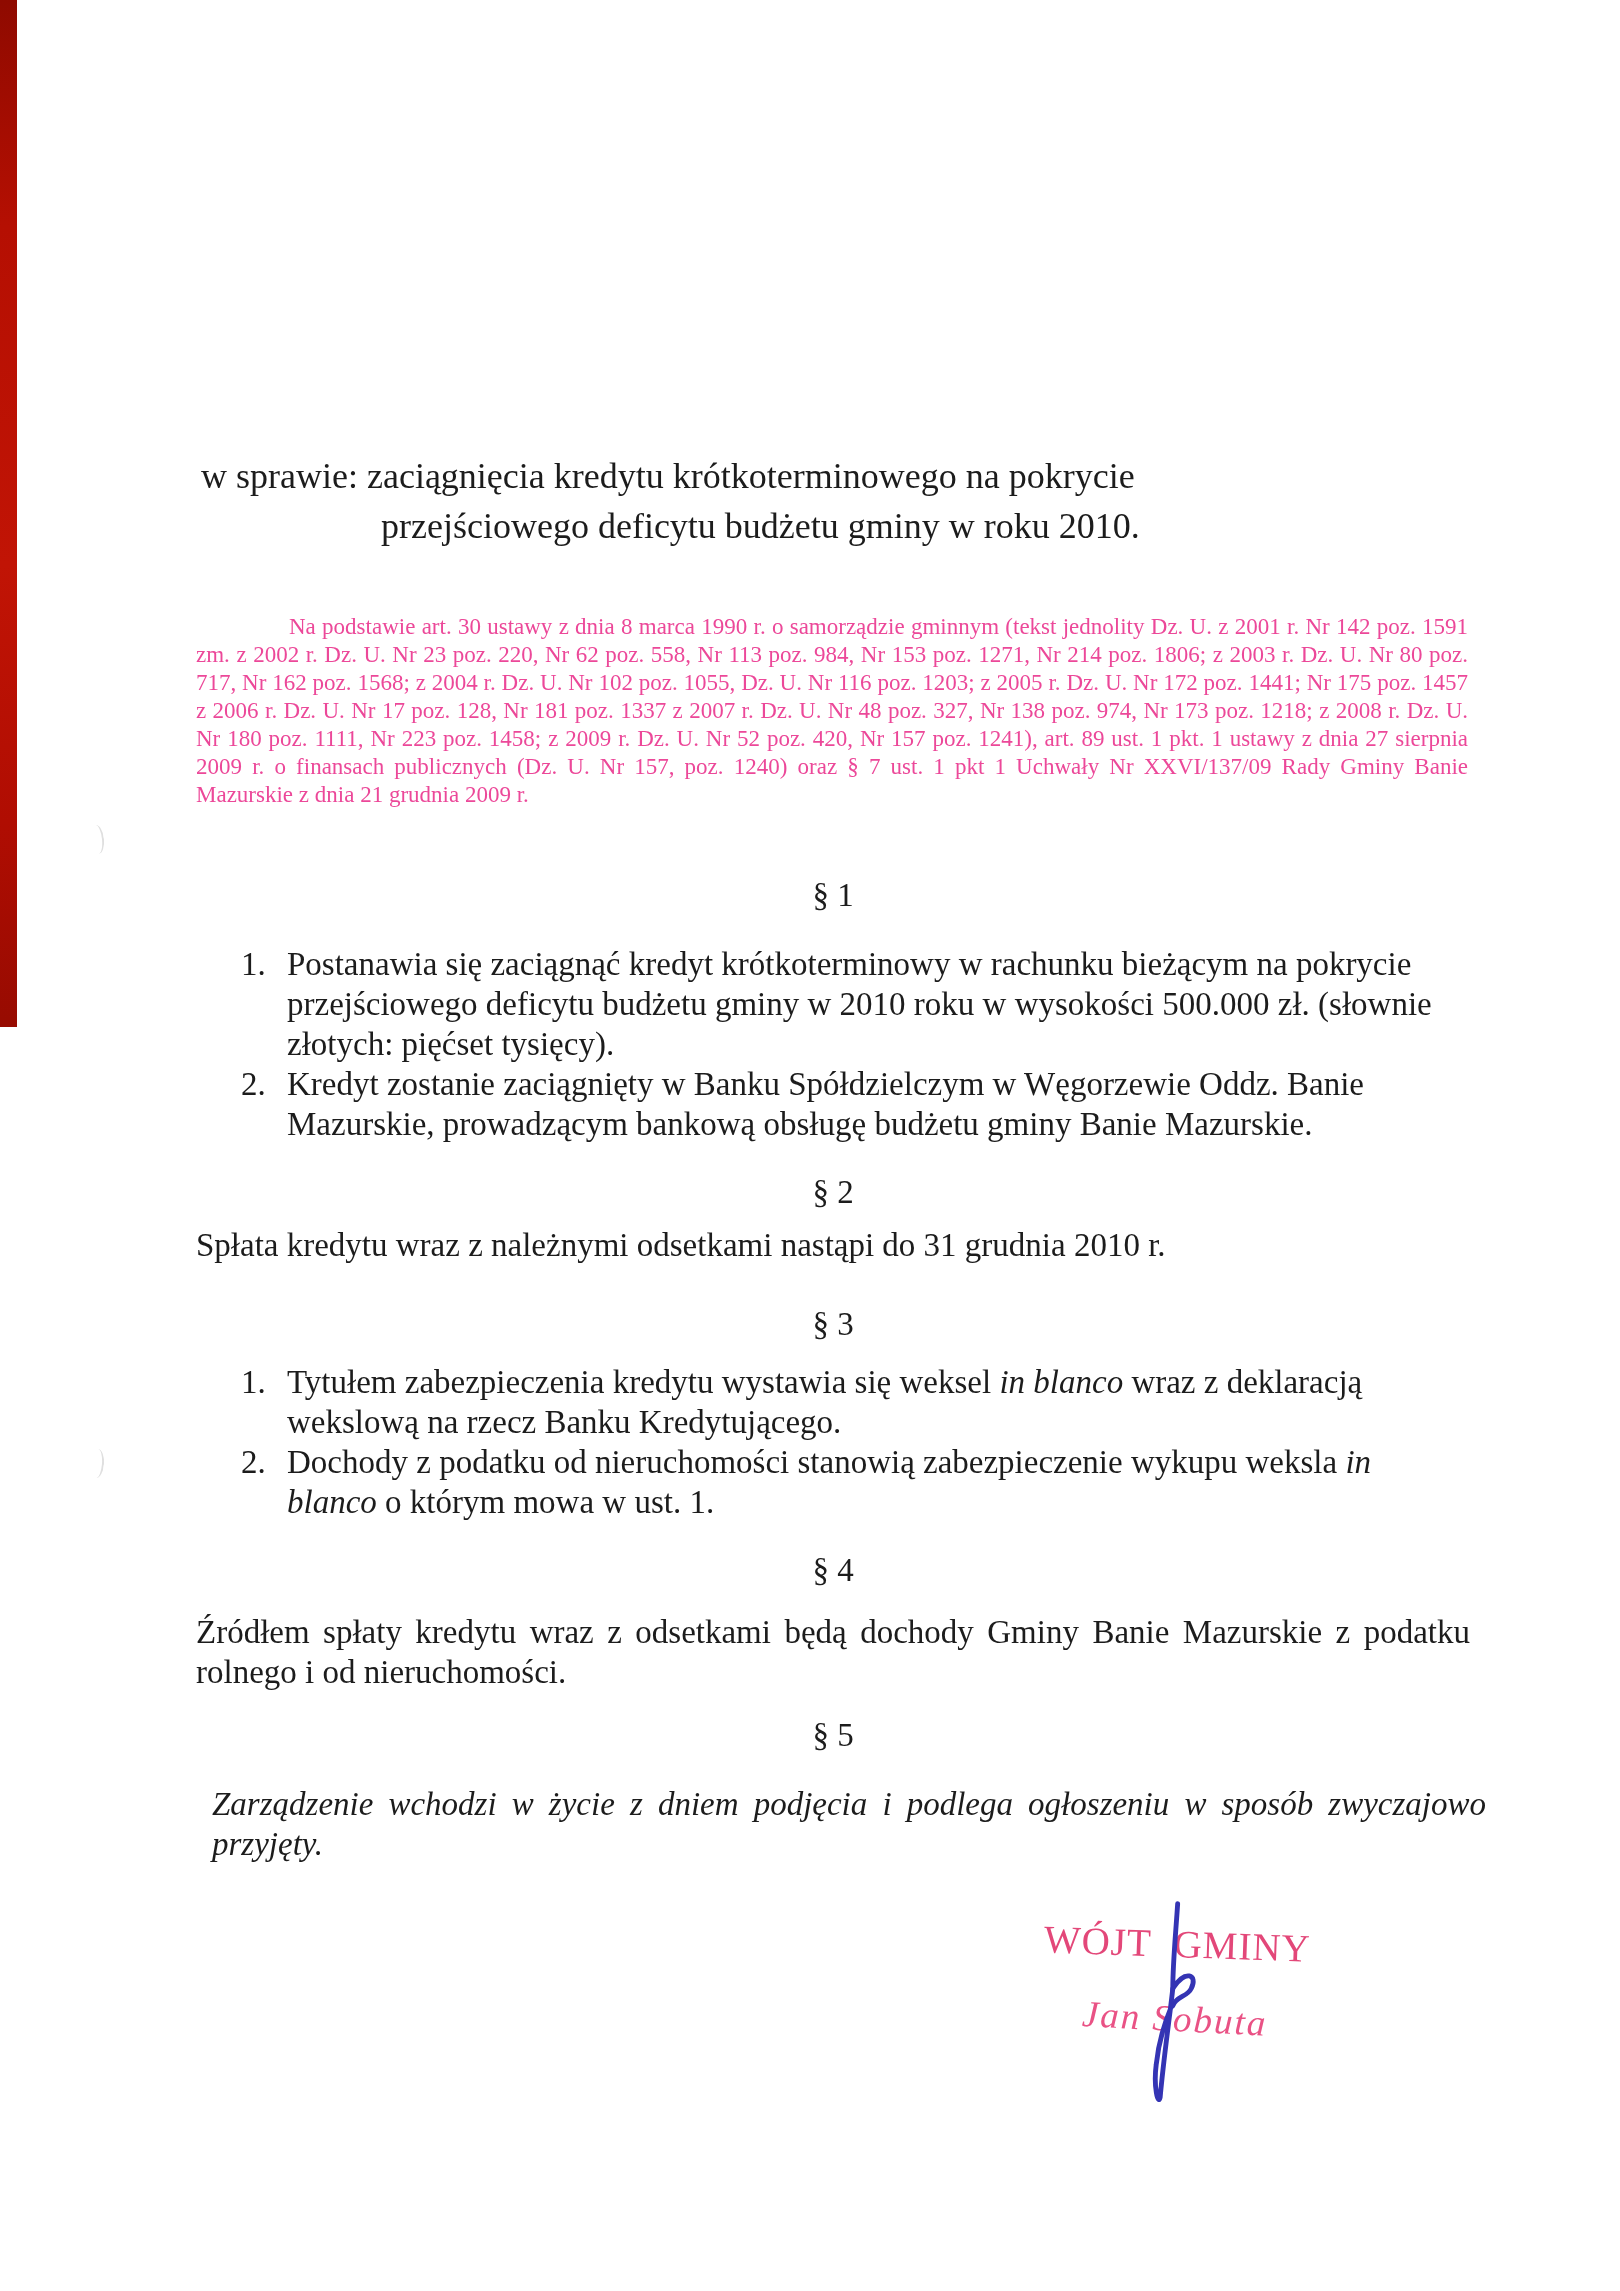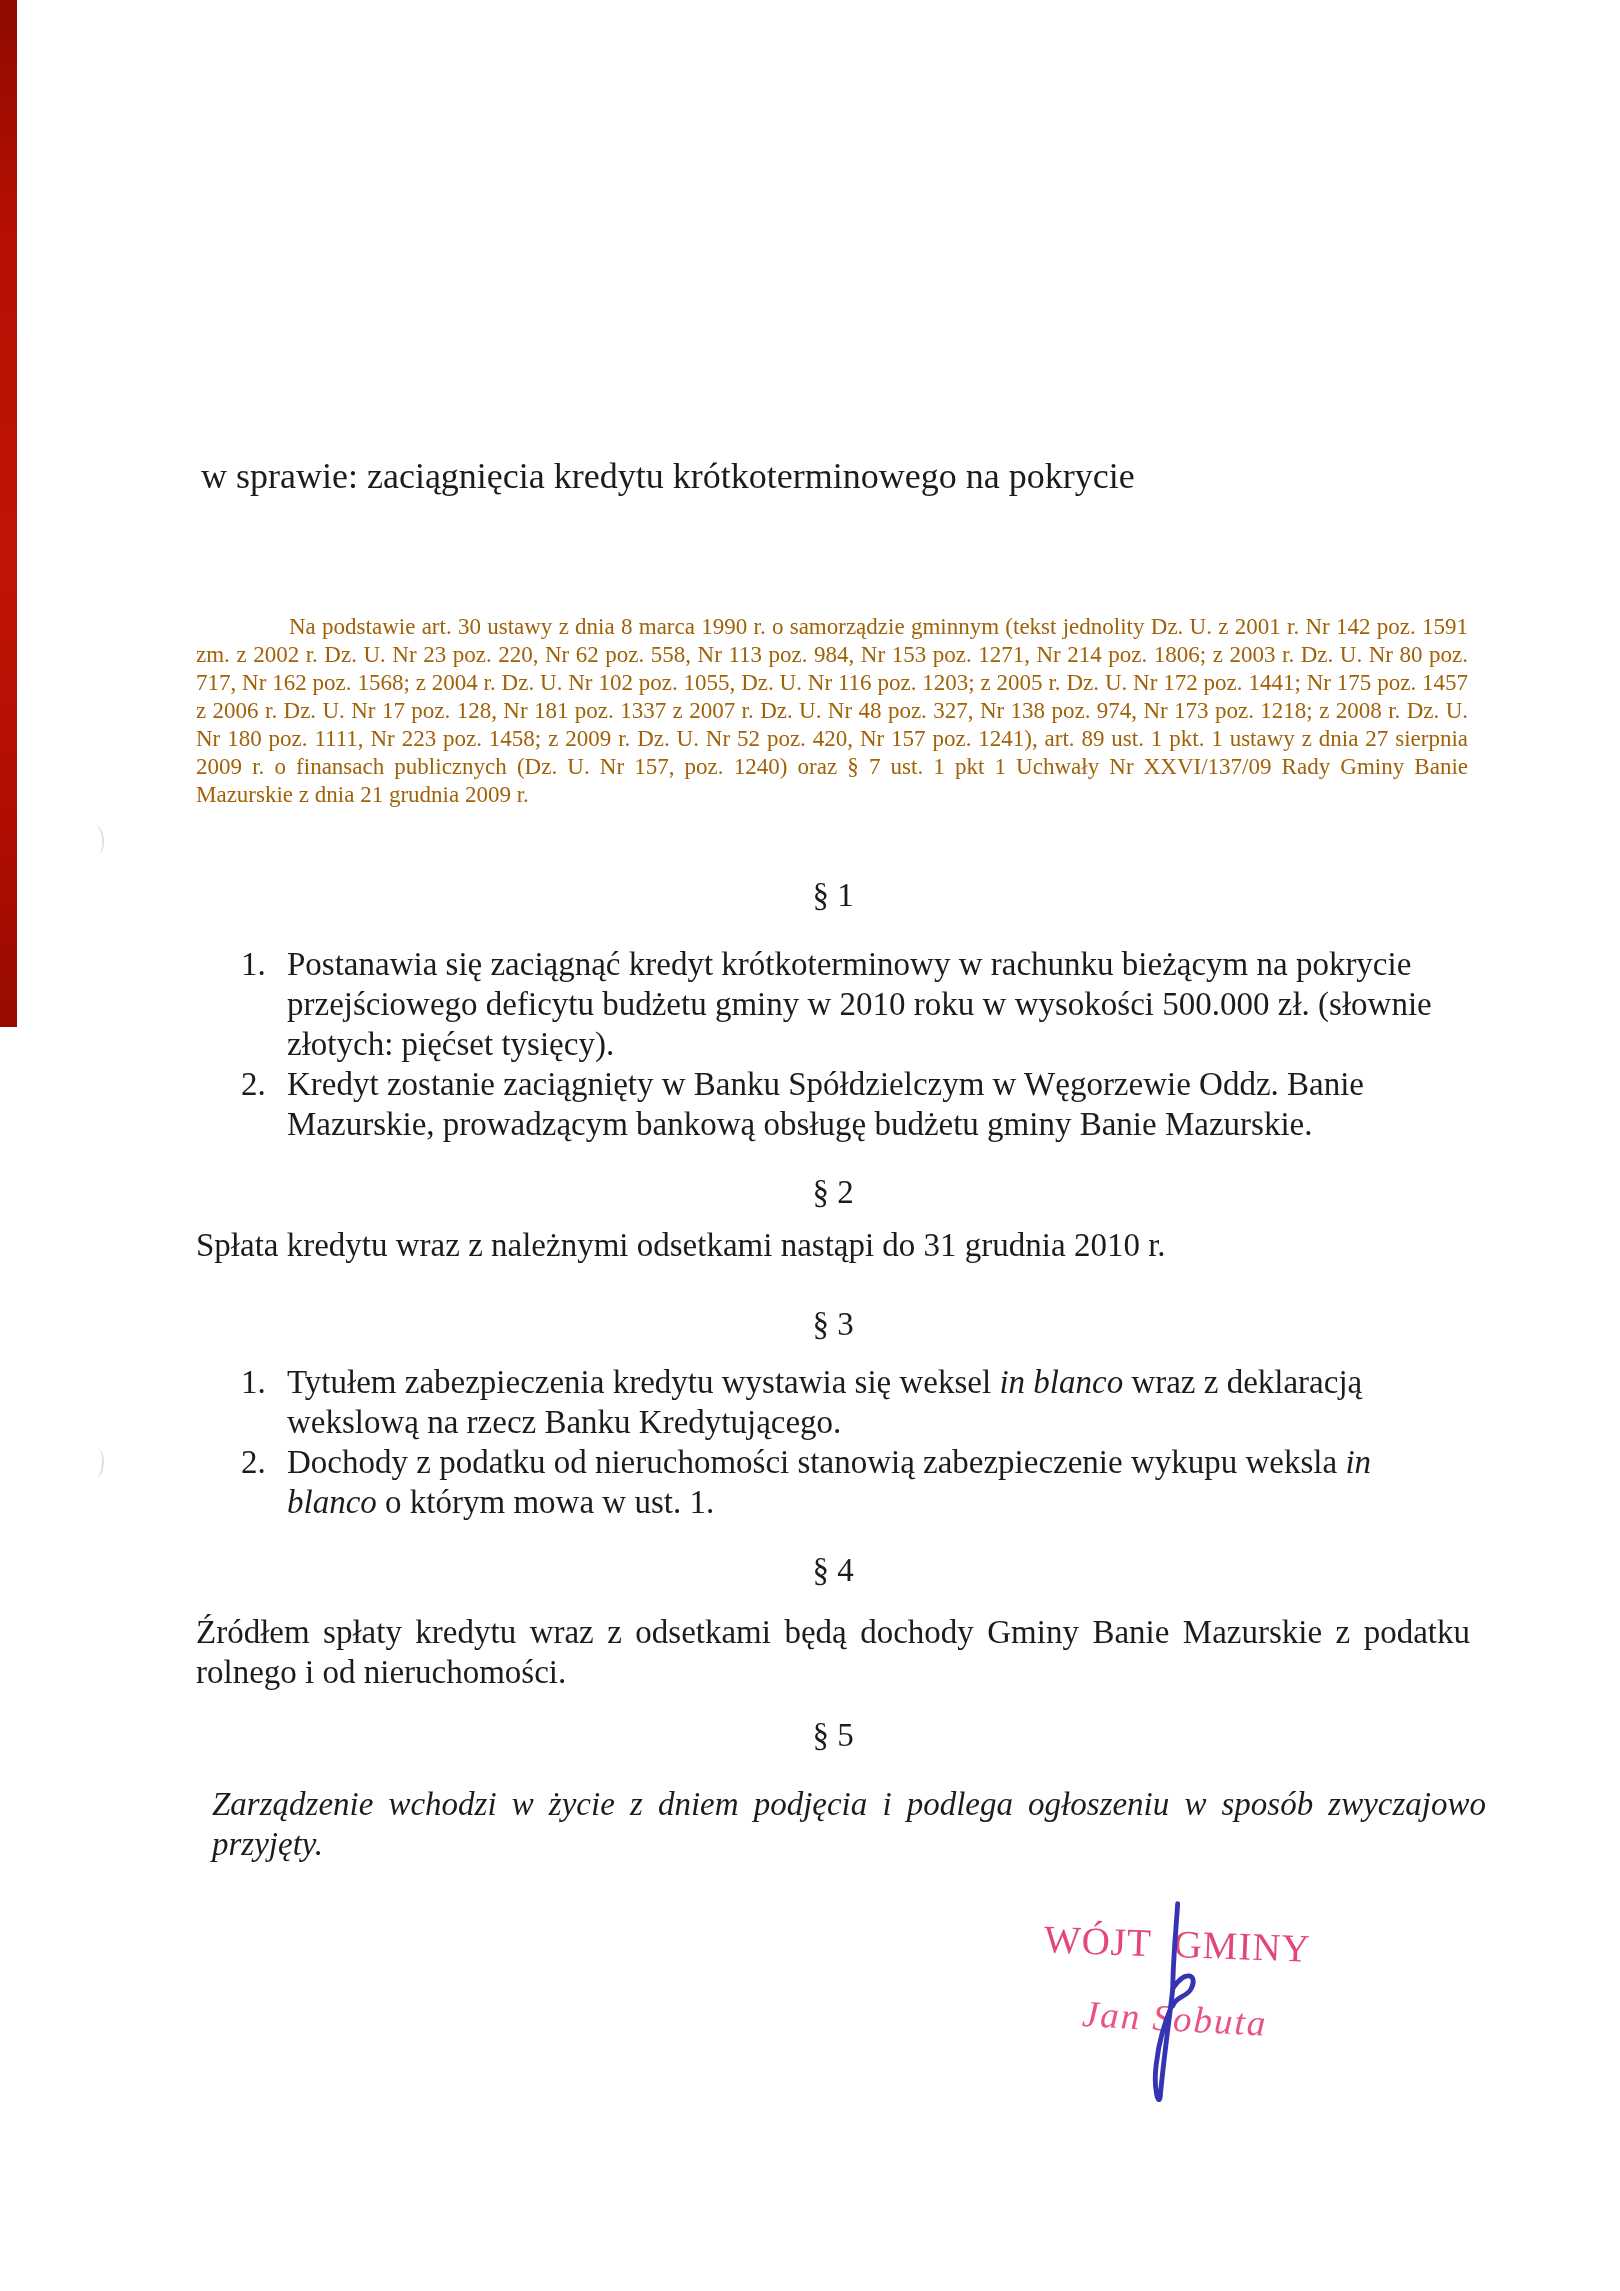--- a/index.html
+++ b/index.html
@@ -38,21 +38,21 @@
   .subject-block {
     position:absolute; left:201px; top:451px; width:1284px;
     font-weight:normal; font-size:36px; line-height:50px;
   }
   .subject-line2 { margin-left:180px; }
 
   .legal-basis {
     position:absolute; left:196px; top:590px; width:1272px;
     font-size:23px; line-height:28px;
     text-align:justify; text-indent:93px;
-    color:#a16207;
+    color:#ec4899;
   }
 
   .sec-heading {
     position:absolute; left:196px; width:1274px;
     text-align:center; font-size:33px;
   }
   .h1 { top:877px; } .h2 { top:1174px; } .h3 { top:1306px; }
   .h4 { top:1552px; } .h5 { top:1717px; }
 
   .body-text { font-size:33px; line-height:40px; }
@@ -101,20 +101,21 @@
 
 <div class="page">
 
   <div class="red-bar"></div>
   <div class="faint-mark m1"></div>
   <div class="faint-mark m2"></div>
 
 
   <div class="subject-block">
     <div>w sprawie: zaciągnięcia kredytu krótkoterminowego na pokrycie</div>
+    <div class="subject-line2">przejściowego deficytu budżetu gminy w roku 2010.</div>
   </div>
 
   <p class="legal-basis">Na podstawie art. 30 ustawy z dnia 8 marca 1990 r. o samorządzie gminnym (tekst jednolity Dz. U. z 2001 r. Nr 142 poz. 1591 zm. z 2002 r. Dz. U. Nr 23 poz. 220, Nr 62 poz. 558, Nr 113 poz. 984, Nr 153 poz. 1271, Nr 214 poz. 1806; z 2003 r. Dz. U. Nr 80 poz. 717, Nr 162 poz. 1568; z 2004 r. Dz. U. Nr 102 poz. 1055, Dz. U. Nr 116 poz. 1203; z 2005 r. Dz. U. Nr 172 poz. 1441; Nr 175 poz. 1457 z 2006 r. Dz. U. Nr 17 poz. 128, Nr 181 poz. 1337 z 2007 r. Dz. U. Nr 48 poz. 327, Nr 138 poz. 974, Nr 173 poz. 1218; z 2008 r. Dz. U. Nr 180 poz. 1111, Nr 223 poz. 1458; z 2009 r. Dz. U. Nr 52 poz. 420, Nr 157 poz. 1241), art. 89 ust. 1 pkt. 1 ustawy z dnia 27 sierpnia 2009 r. o finansach publicznych (Dz. U. Nr 157, poz. 1240) oraz § 7 ust. 1 pkt 1 Uchwały Nr XXVI/137/09 Rady Gminy Banie Mazurskie z dnia 21 grudnia 2009 r.</p>
 
   <div class="sec-heading h1">§ 1</div>
   <div class="list list1 body-text">
     <div class="item">
       <span class="num">1.</span>
       <span class="txt">Postanawia się zaciągnąć kredyt krótkoterminowy w rachunku bieżącym na pokrycie przejściowego deficytu budżetu gminy w 2010 roku w wysokości 500.000 zł. (słownie złotych: pięćset tysięcy).</span>
     </div>

